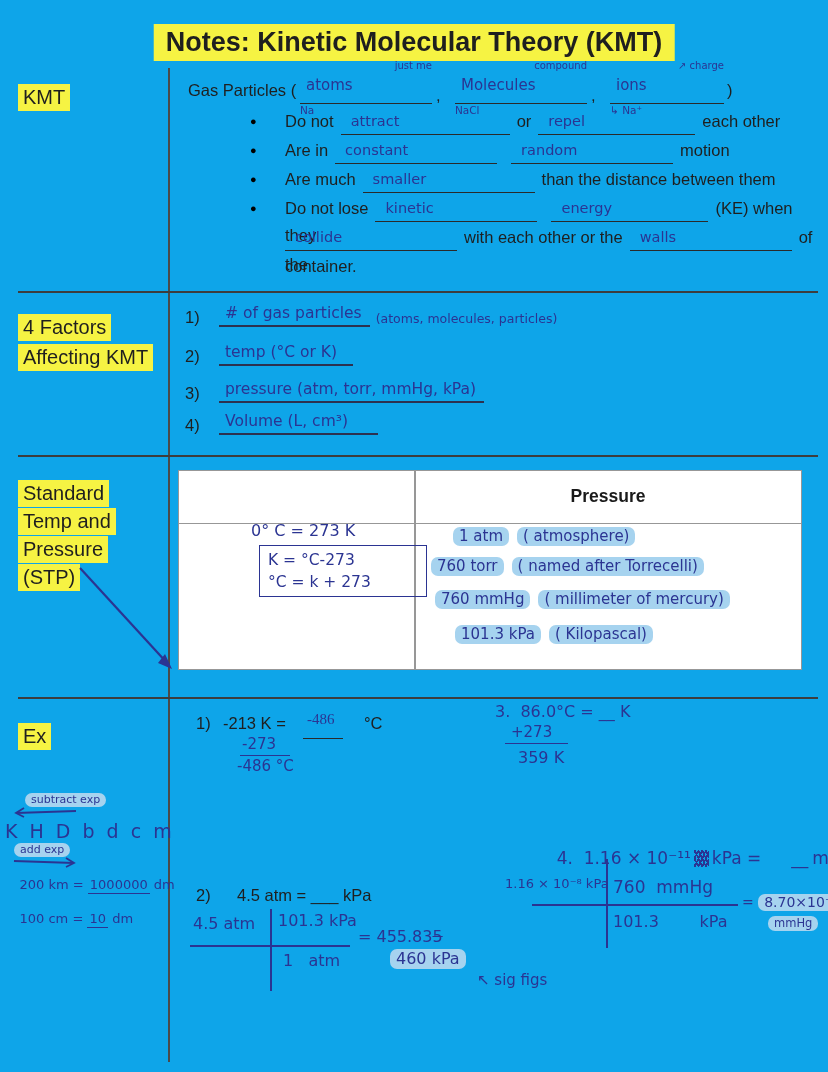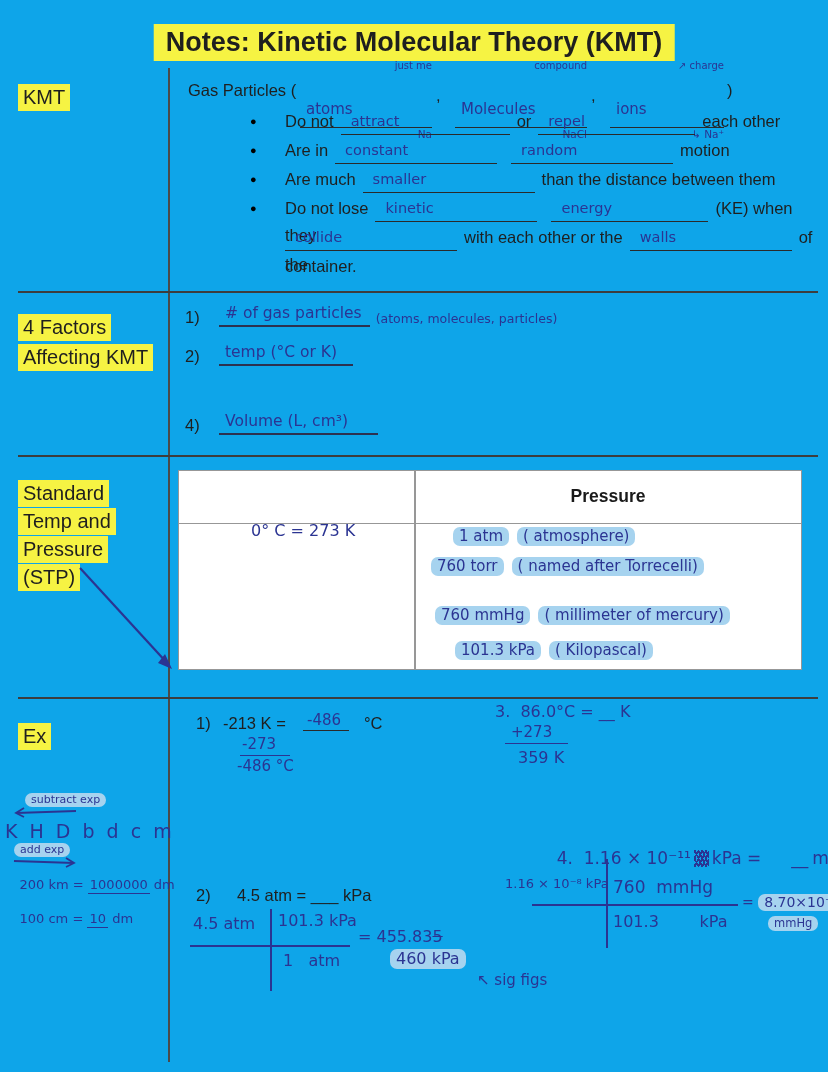--- a/index.html
+++ b/index.html
@@ -14,22 +14,22 @@
          padding:3px 12px;white-space:nowrap;}
   .vline{left:168px;top:68px;width:2px;height:994px;background:#4a4a4a;}
   .hr{left:18px;width:800px;border-top:2px solid #3d3d3d;height:0;}
   .sec-label{font-size:20px;color:#1f1f1f;padding:2px 5px;display:table;margin-bottom:3px;}
   
   .gas{left:188px;top:60px;width:620px;height:58px;}
   .gp-prefix{left:0;top:21px;}
   .gp-comma{top:26px;}
   .gp-blank{top:0;height:58px;}
   .gp-above{display:block;font-size:10px;height:16px;text-align:right;}
-  .gp-ans{display:block;height:27px;border-bottom:1.7px solid #2a2a2a;padding-left:6px;font-size:15px;margin-top:24px;}
-  .gp-below{display:block;font-size:10.5px;text-align:right;}
+  .gp-ans{display:block;height:27px;border-bottom:1.7px solid #2a2a2a;padding-left:6px;font-size:15px;}
+  .gp-below{display:block;font-size:10.5px;text-align:left;}
   .gp-suffix{top:21px;}
   
   .bullets{left:188px;top:108px;width:636px;}
   .brow{position:relative;padding-left:97px;height:29px;line-height:27px;}
   .dot{position:absolute;left:62px;top:0;font-size:11px;}
   .blank{display:inline-block;border-bottom:1.7px solid #2a2a2a;padding:0 4px 0 10px;
          margin:0 7px;font-size:14.5px;line-height:24px;vertical-align:bottom;height:25px;}
   .w155{min-width:155px}.w145{min-width:143px}.w150{min-width:148px}.w160{min-width:158px}
   
   .frow{position:absolute;left:185px;}
@@ -42,21 +42,21 @@
   .stp-col{position:absolute;left:235px;top:0;bottom:0;width:1.6px;background:#979797;}
   .stp-hrow{position:absolute;left:0;top:52px;width:100%;border-top:1.6px solid #979797;}
   .stp-h{position:absolute;top:15px;font-weight:bold;font-size:17.5px;color:#1a1a1a;text-align:center;}
   .temp-box{left:80px;top:74px;width:150px;border:1.7px solid #2b3492;padding:3px 8px;}
   .temp-box div{font-size:15.5px;line-height:22px;}
   .pr-rows{left:250px;top:56px;}
   .pr-row{margin-bottom:9px;font-size:14.5px;height:21px;}
   .pr-row .pill{margin-right:8px;}
   .pr-i1{margin-left:24px}.pr-i2{margin-left:2px}.pr-i3{margin-left:6px}.pr-i4{margin-left:26px}
   
-  .ex1ans{border-bottom:1.8px solid #2a2a2a;padding:0 8px 1px 4px;font-size:15px;}
+  .ex1ans{border-bottom:1.8px solid #2a2a2a;padding:0 8px 10px 4px;font-size:15px;font-family:Liberation Serif, serif;}
   .ex1sub{border-bottom:1.8px solid #2b3492;padding:0 14px 2px 2px;}
   .u{border-bottom:1.8px solid #2b3492;padding:0 2px 1px 2px;margin-top:48px;}
   .struck{text-decoration:line-through;}
   .fv{width:2px;background:#2b3492;}
   .fh{height:2px;background:#2b3492;}
   .scribble{display:inline-block;width:15px;height:17px;margin:0 3px;vertical-align:-3px;
     background:repeating-linear-gradient(65deg,#2b3492 0 1.6px,transparent 1.6px 3.4px),
                repeating-linear-gradient(115deg,#2b3492 0 1.6px,transparent 1.6px 3.4px);}
   svg.arrow{overflow:visible;}
 </style>
@@ -125,20 +125,23 @@
     <span class="sec-label yellow">4 Factors</span>
     <span class="sec-label yellow">Affecting KMT</span>
   </div>
 
   <div class="frow" style="top:304px">
     <span class="typed fnum">1)</span><span class="hw funder" style="min-width:128px"># of gas particles</span><span class="hw fnote">(atoms, molecules, particles)</span>
   </div>
   <div class="frow" style="top:343px">
     <span class="typed fnum">2)</span><span class="hw funder" style="min-width:120px">temp (°C or K)</span>
   </div>
+  <div class="frow" style="top:380px">
+    <span class="typed fnum">3)</span><span class="hw funder" style="min-width:215px">pressure (atm, torr, mmHg, kPa)</span>
+  </div>
   <div class="frow" style="top:412px">
     <span class="typed fnum">4)</span><span class="hw funder" style="min-width:145px">Volume (L, cm³)</span>
   </div>
 
   <div class="abs" style="left:18px;top:480px">
     <span class="sec-label yellow" style="margin-bottom:1px">Standard</span>
     <span class="sec-label yellow" style="margin-bottom:1px">Temp and</span>
     <span class="sec-label yellow" style="margin-bottom:1px">Pressure</span>
     <span class="sec-label yellow">(STP)</span>
   </div>
@@ -147,29 +150,33 @@
     <line x1="8" y1="6" x2="96" y2="102" stroke="#2b3492" stroke-width="2.2"></line>
     <polygon points="100,107 86,101 93,92" fill="#2b3492"></polygon>
   </svg>
 
   <div class="abs stp-table">
     <div class="stp-col"></div>
     <div class="stp-hrow"></div>
     <div class="stp-h typed" style="left:236px;width:386px">Pressure</div>
 
     <div class="abs hw" style="left:72px;top:50px;font-size:16px">0° C = 273 K</div>
+    <div class="abs temp-box">
+      <div class="hw">K = °C-273</div>
+      <div class="hw">°C = k + 273</div>
+    </div>
 
     <div class="abs pr-rows">
       <div class="pr-row pr-i1">
         <span class="hw pill">1 atm</span><span class="hw pill">( atmosphere)</span>
       </div>
       <div class="pr-row pr-i2">
         <span class="hw pill">760 torr</span><span class="hw pill">( named after Torrecelli)</span>
       </div>
-      <div class="pr-row pr-i3" style="margin-top:28px">
+      <div class="pr-row pr-i3" style="margin-top:12px">
         <span class="hw pill">760 mmHg</span><span class="hw pill">( millimeter of mercury)</span>
       </div>
       <div class="pr-row pr-i4" style="margin-top:14px">
         <span class="hw pill">101.3 kPa</span><span class="hw pill">( Kilopascal)</span>
       </div>
     </div>
   </div>
 
 
   <div class="abs sec-label yellow" style="left:18px;top:723px">Ex</div>

